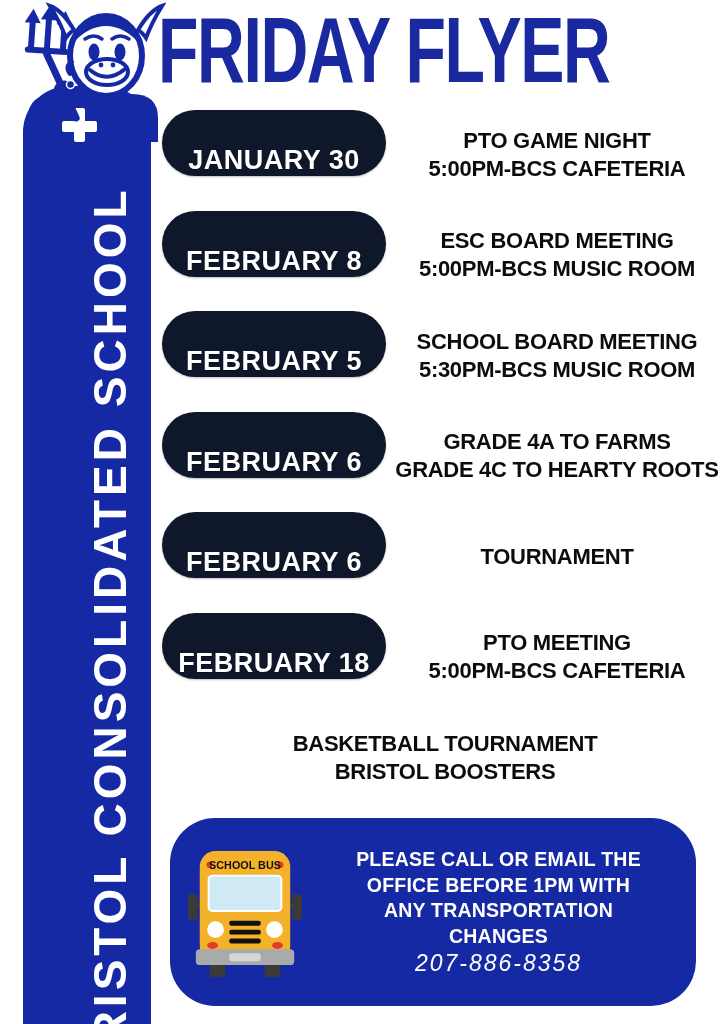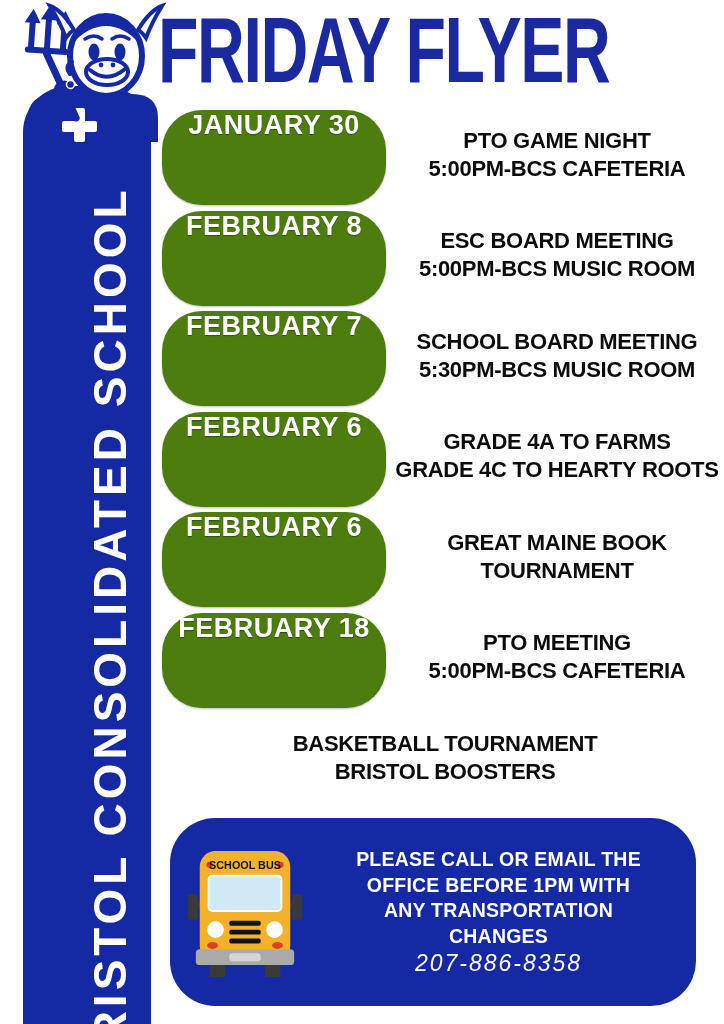--- a/index.html
+++ b/index.html
@@ -23,22 +23,22 @@
     position:absolute;left:87px;top:548px;
     transform:translate(-50%,-50%) rotate(-90deg);
     color:#ffffff;font-weight:800;font-size:46px;letter-spacing:4px;
     white-space:nowrap;
   }
   .mascot{position:absolute;left:6px;top:2px;z-index:2;}
   
   .schedule{position:absolute;left:162px;top:110px;width:562px;}
   .row{display:flex;height:100.5px;}
   .date-pill{
-    flex:0 0 224px;height:95px;background:#4d7c0f;border-radius:40px;
-    display:flex;align-items:flex-start;justify-content:center;
+    flex:0 0 224px;height:66px;background:#0f172a;border-radius:40px;
+    display:flex;align-items:flex-end;justify-content:center;
     box-shadow:0 1px 2px rgba(0,0,0,0.25);
   }
   .date-label{
     color:#ffffff;font-weight:800;font-size:27px;letter-spacing:0.5px;
     text-shadow:0 1px 1px rgba(0,0,0,0.35);white-space:nowrap;
   }
   .event{
     flex:1;height:89px;display:flex;flex-direction:column;
     align-items:center;justify-content:center;text-align:center;
     color:#0c0c0c;font-weight:800;font-size:22px;line-height:28px;
@@ -126,21 +126,21 @@
         <span class="date-label">FEBRUARY 8</span>
       </div>
       <div class="event">
         <span>ESC BOARD MEETING</span>
         <span>5:00PM-BCS MUSIC ROOM</span>
       </div>
     </div>
 
     <div class="row">
       <div class="date-pill">
-        <span class="date-label">FEBRUARY 7</span>
+        <span class="date-label">FEBRUARY 5</span>
       </div>
       <div class="event">
         <span>SCHOOL BOARD MEETING</span>
         <span>5:30PM-BCS MUSIC ROOM</span>
       </div>
     </div>
 
     <div class="row">
       <div class="date-pill">
         <span class="date-label">FEBRUARY 6</span>
@@ -149,21 +149,20 @@
         <span>GRADE 4A TO FARMS</span>
         <span>GRADE 4C TO HEARTY ROOTS</span>
       </div>
     </div>
 
     <div class="row">
       <div class="date-pill">
         <span class="date-label">FEBRUARY 6</span>
       </div>
       <div class="event">
-        <span>GREAT MAINE BOOK</span>
         <span>TOURNAMENT</span>
       </div>
     </div>
 
     <div class="row">
       <div class="date-pill">
         <span class="date-label">FEBRUARY 18</span>
       </div>
       <div class="event">
         <span>PTO MEETING</span>

